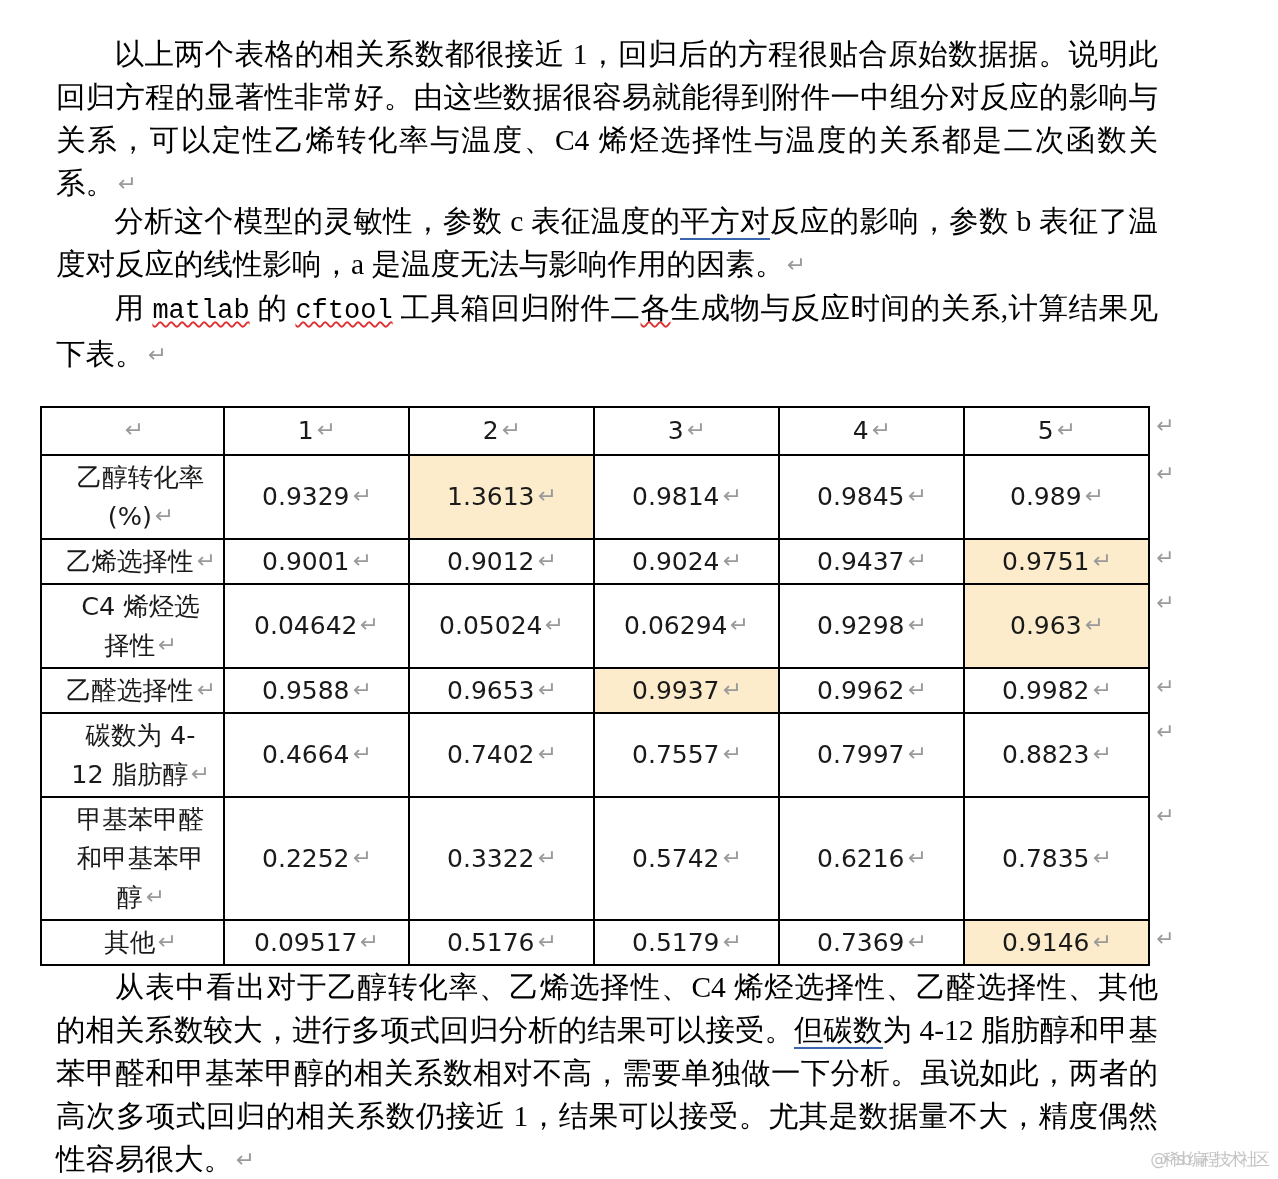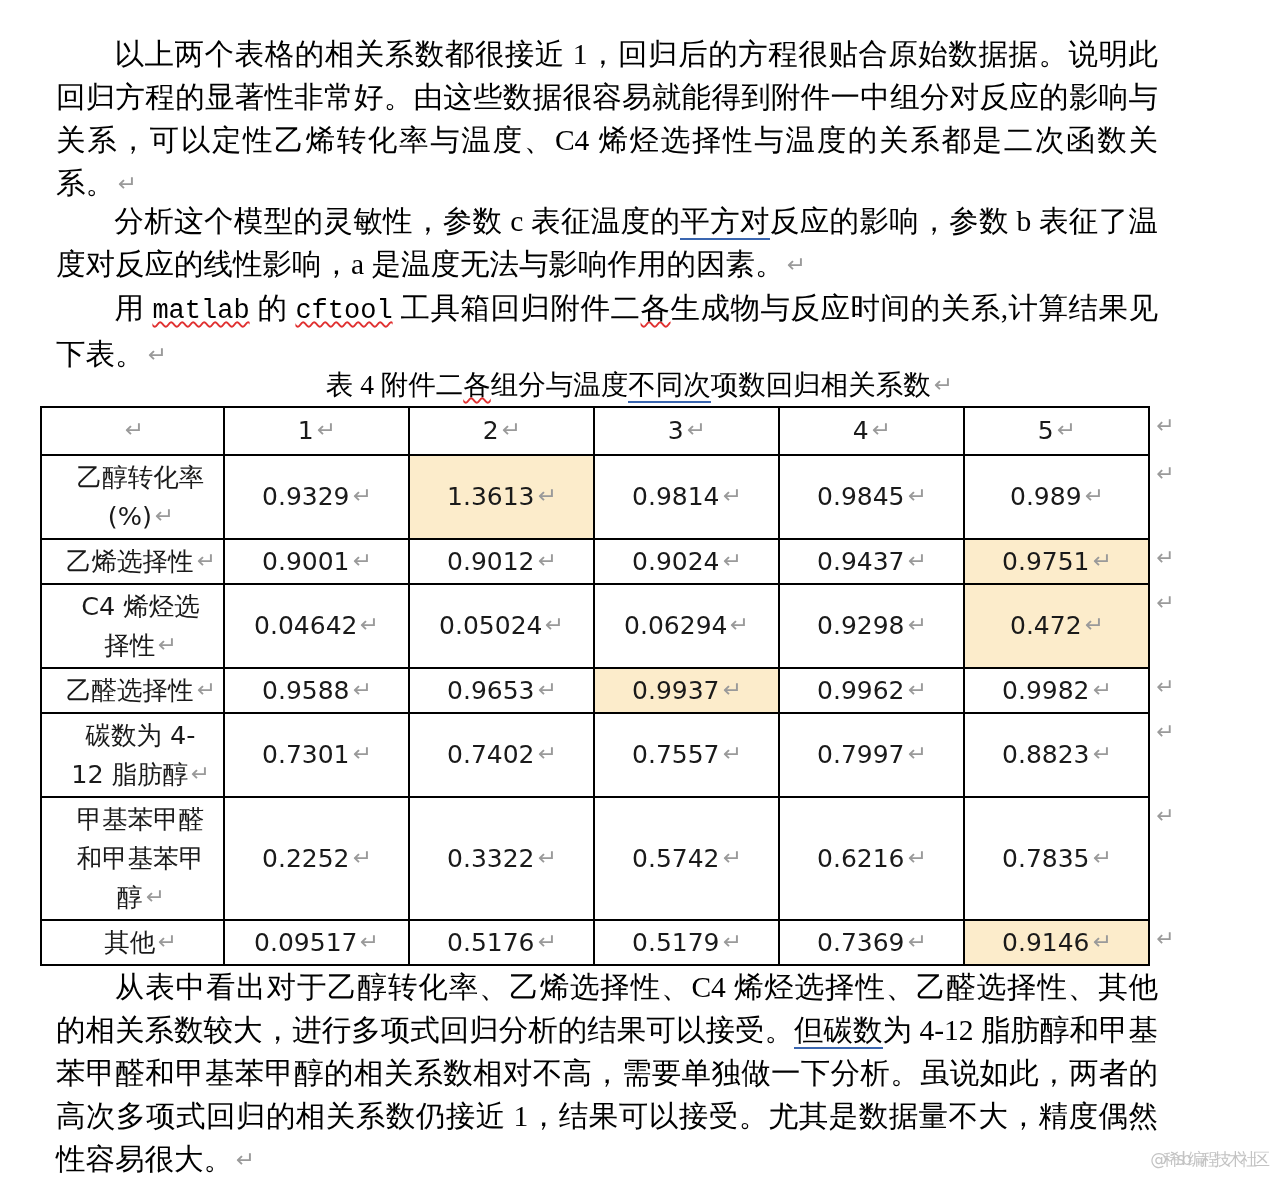--- a/index.html
+++ b/index.html
@@ -154,23 +154,20 @@
   </div>
 
   <div class="para p3">
     <span class="indent"></span><span>用 </span><span class="latin spell">matlab</span><span> 的 </span><span class="latin spell">cftool</span><span> 工具箱回归附件二</span><span class="spell">各</span><span>生成物与反应时间的关系,计算结果见下表。</span><span class="pilcrow">↵</span>
   </div>
 
   <div class="para p2">
     <span class="indent"></span><span>分析这个模型的灵敏性，参数 c 表征温度的</span><span class="gram">平方对</span><span>反应的影响，参数 b 表征了温度对反应的线性影响，a 是温度无法与影响作用的因素。</span><span class="pilcrow">↵</span>
   </div>
 
-  <div class="caption">
-    <span>表 4 附件二</span><span class="spell">各</span><span>组分与温度</span><span class="gram">不同次</span><span>项数回归相关系数</span><span class="pilcrow">↵</span>
-  </div>
 
   <div class="tbl-wrap">
     <table class="grid">
       <colgroup>
         <col class="c0">
           <col class="cN">
           <col class="cN">
           <col class="cN">
           <col class="cN">
           <col class="cN">
@@ -199,33 +196,33 @@
             <td><span>0.9024</span><span class="pilcrow">↵</span></td>
             <td><span>0.9437</span><span class="pilcrow">↵</span></td>
             <td class="hl"><span>0.9751</span><span class="pilcrow">↵</span></td>
           </tr>
           <tr>
             <td class="rowhead"><span>C4 烯烃选</span><br><span>择性</span><span class="pilcrow">↵</span></td>
             <td><span>0.04642</span><span class="pilcrow">↵</span></td>
             <td><span>0.05024</span><span class="pilcrow">↵</span></td>
             <td><span>0.06294</span><span class="pilcrow">↵</span></td>
             <td><span>0.9298</span><span class="pilcrow">↵</span></td>
-            <td class="hl"><span>0.472</span><span class="pilcrow">↵</span></td>
+            <td class="hl"><span>0.963</span><span class="pilcrow">↵</span></td>
           </tr>
           <tr>
             <td class="rowhead"><span>乙醛选择性</span><span class="pilcrow">↵</span></td>
             <td><span>0.9588</span><span class="pilcrow">↵</span></td>
             <td><span>0.9653</span><span class="pilcrow">↵</span></td>
             <td class="hl"><span>0.9937</span><span class="pilcrow">↵</span></td>
             <td><span>0.9962</span><span class="pilcrow">↵</span></td>
             <td><span>0.9982</span><span class="pilcrow">↵</span></td>
           </tr>
           <tr>
             <td class="rowhead"><span>碳数为 4-</span><br><span>12 脂肪醇</span><span class="pilcrow">↵</span></td>
-            <td><span>0.7301</span><span class="pilcrow">↵</span></td>
+            <td><span>0.4664</span><span class="pilcrow">↵</span></td>
             <td><span>0.7402</span><span class="pilcrow">↵</span></td>
             <td><span>0.7557</span><span class="pilcrow">↵</span></td>
             <td><span>0.7997</span><span class="pilcrow">↵</span></td>
             <td><span>0.8823</span><span class="pilcrow">↵</span></td>
           </tr>
           <tr>
             <td class="rowhead"><span>甲基苯甲醛</span><br><span>和甲基苯甲</span><br><span>醇</span><span class="pilcrow">↵</span></td>
             <td><span>0.2252</span><span class="pilcrow">↵</span></td>
             <td><span>0.3322</span><span class="pilcrow">↵</span></td>
             <td><span>0.5742</span><span class="pilcrow">↵</span></td>

